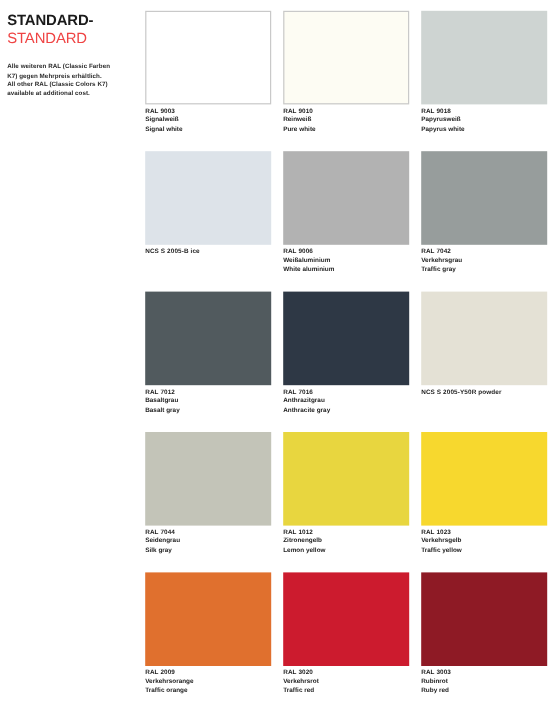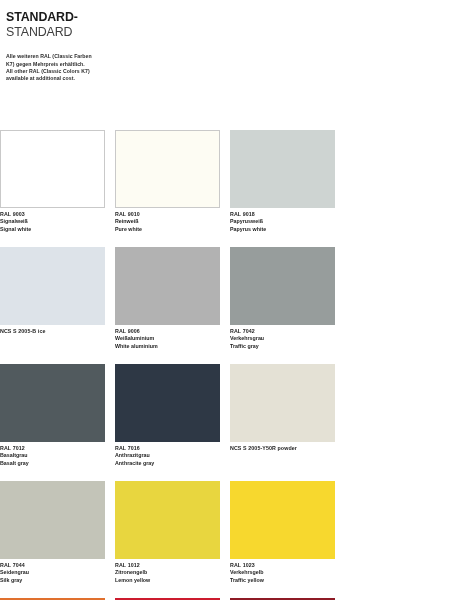--- a/index.html
+++ b/index.html
@@ -13,21 +13,21 @@
     font-family: "Liberation Sans", sans-serif;
     overflow: hidden;
     position: relative;
   }
 
   #page {
     position: relative;
     width: 466px;
     height: 600px;
     display: flex;
-    flex-direction: column;
+    flex-direction: row;
     box-sizing: border-box;
   }
 
   
   #left-col {
     width: 121px;
     flex: 0 0 121px;
     box-sizing: border-box;
     padding: 10px 10px 0 6px;
   }
@@ -37,21 +37,21 @@
     line-height: 14.6px;
     font-weight: bold;
     color: #1a1a1a;
     letter-spacing: -0.1px;
     margin: 0;
   }
   .title-en {
     font-size: 12.4px;
     line-height: 14.6px;
     font-weight: normal;
-    color: #404040;
+    color: #ef4444;
     letter-spacing: -0.1px;
     margin: 0;
   }
   .title-block {
     margin-bottom: 14px;
   }
 
   .note {
     font-size: 5.2px;
     line-height: 7.4px;

